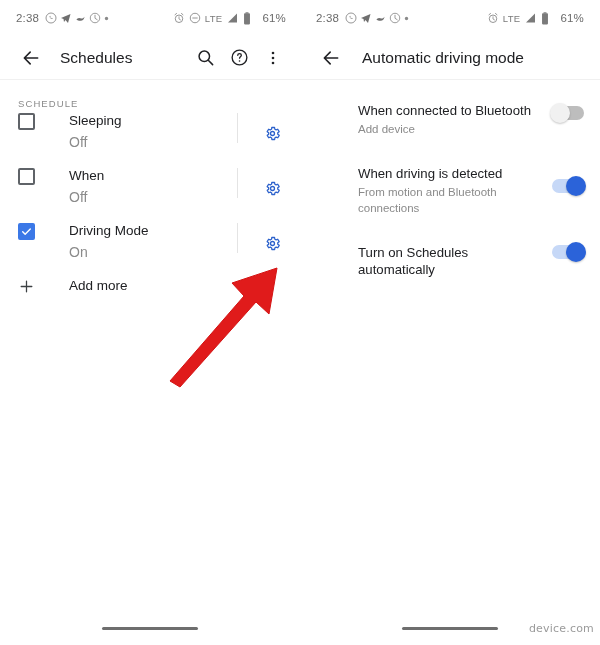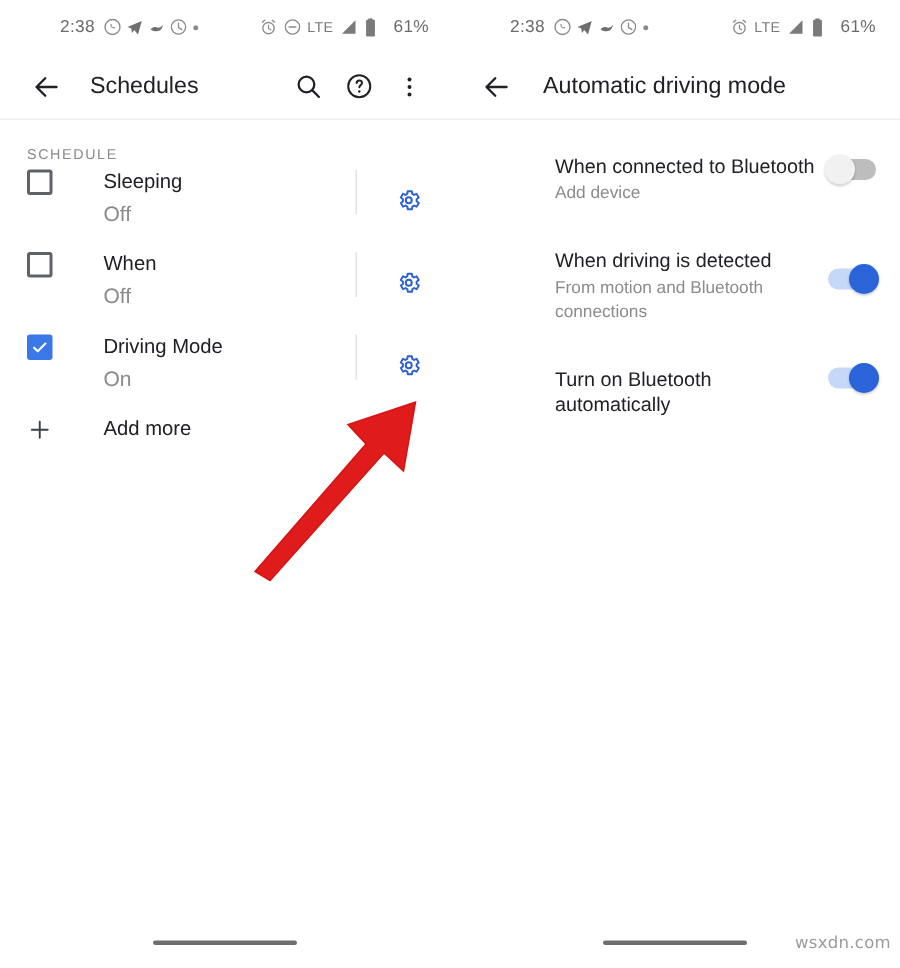--- a/index.html
+++ b/index.html
@@ -16,21 +16,21 @@
 
   
   .statusbar {
     height: 36px;
     display: flex; align-items: center;
     padding: 0 14px 0 16px;
     font-size: 11.5px;
     color: #7a7a7a;
     letter-spacing: .2px;
   }
-  .sb-left { display: flex; align-items: center; gap: 3px; margin-left: 24px; }
+  .sb-left { display: flex; align-items: center; gap: 3px; }
   .sb-spacer { flex: 1; }
   .sb-right { display: flex; align-items: center; gap: 4px; }
   .sb-time { font-size: 11.5px; color: #6b6b6b; margin-right: 3px; }
   .sb-pct { font-size: 11.5px; color: #6b6b6b; margin-left: 7px; }
   .sb-lte { font-size: 9.5px; color: #7a7a7a; letter-spacing: .3px; }
   .ico { display: inline-block; line-height: 0; }
   .ico svg { display: block; }
 
   
   .toolbar {
@@ -98,21 +98,21 @@
   .plus-ico { width: 17px; flex: 0 0 auto; display: flex; justify-content: center; }
   .add-label { font-size: 13.5px; color: #202124; margin-left: 34px; }
 
   
   .settings { padding-top: 10px; }
   .srow {
     display: flex; align-items: flex-start;
     padding: 12px 16px 12px 58px;
     min-height: 50px;
   }
-  .srow-texts { flex: 1; min-width: 0; padding-right: 8px; margin-left: 12px; }
+  .srow-texts { flex: 1; min-width: 0; padding-right: 8px; }
   .srow-title { font-size: 13.2px; color: #202124; line-height: 1.3; }
   .srow-sub { font-size: 11.5px; color: #8b8b8b; margin-top: 3px; line-height: 1.32; }
   .srow-ctl { flex: 0 0 auto; display: flex; align-items: center; padding-top: 3px; }
   .srow.r1 .srow-ctl { padding-top: 4px; }
   .srow.r2 { padding-top: 16px; }
   .srow.r2 .srow-ctl { padding-top: 14px; }
   .srow.r3 { padding-top: 16px; }
   .srow.r3 .srow-ctl { padding-top: 1px; }
 
   .switch { width: 32px; height: 14px; border-radius: 7px; position: relative; }
@@ -422,36 +422,36 @@
         </div>
         <div class="srow-ctl">
           <div class="switch on">
             <div class="knob"></div>
           </div>
         </div>
       </div>
 
       <div class="srow r3">
         <div class="srow-texts">
-          <div class="srow-title">Turn on Bluetooth automatically</div>
+          <div class="srow-title">Turn on Schedules automatically</div>
         </div>
         <div class="srow-ctl">
           <div class="switch on">
             <div class="knob"></div>
           </div>
         </div>
       </div>
 
     </div>
 
     <div class="navbar">
       <div class="nav-pill"></div>
     </div>
   </div>
 
   <svg class="arrow-layer" viewBox="0 0 600 645">
     <path d="M170 381 L244 296 L232 283 L277 268 L269 314 L256 302 L180 387 Z" fill="#e01b1b"></path>
     <path d="M170 381 L244 296 L232 283 L277 268 L269 314 L256 302 L180 387 Z" fill="none" stroke="#d41414" stroke-width="1"></path>
   </svg>
 
-  <div class="watermark">wsxdn.com</div>
+  <div class="watermark">device.com</div>
 
 </div>
 
 </body></html>

